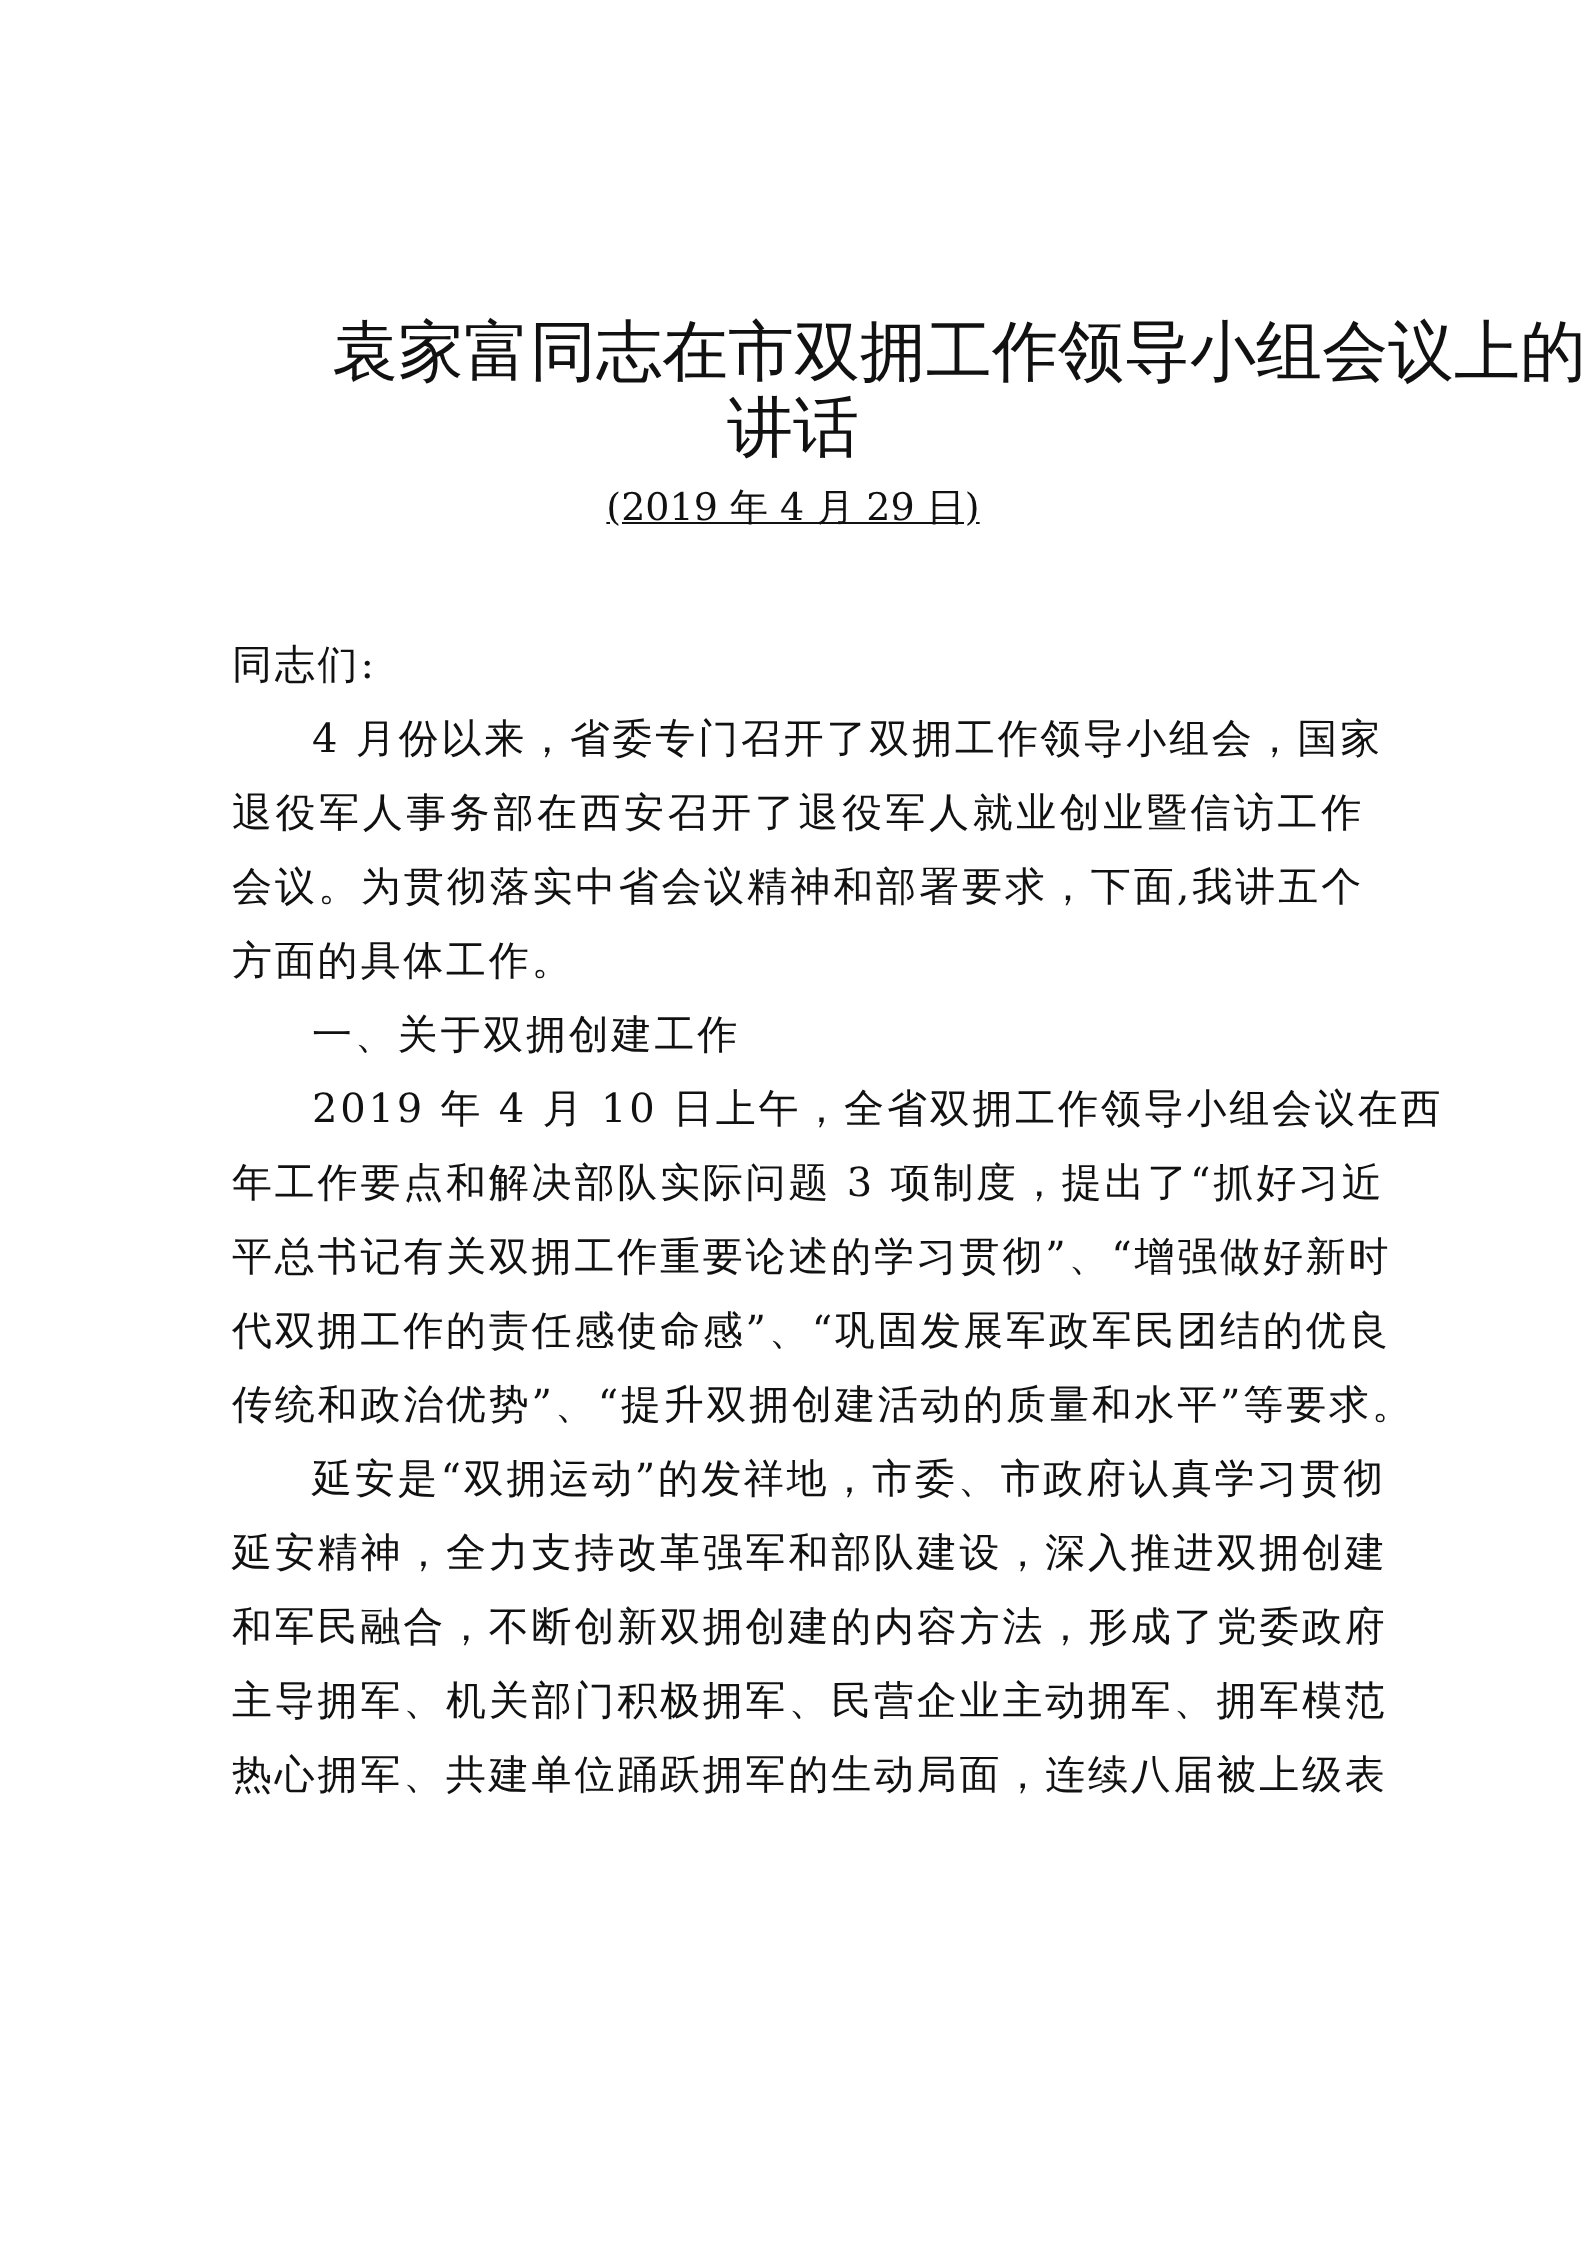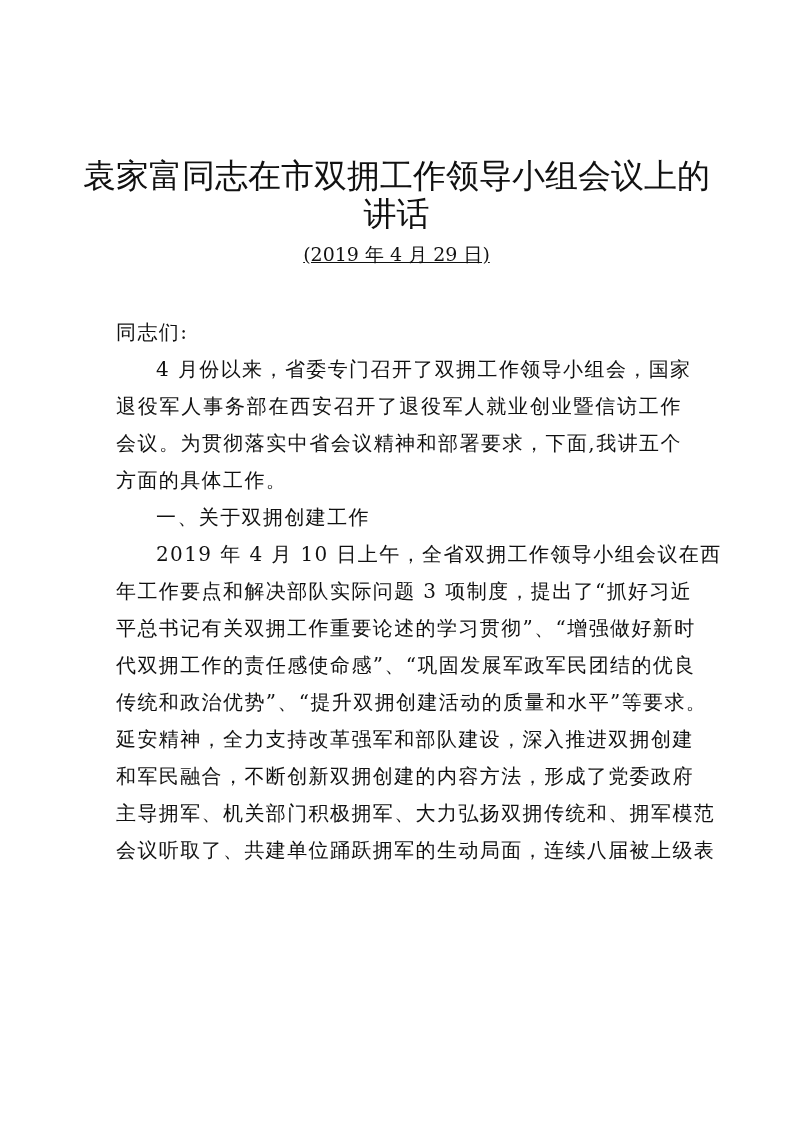--- a/index.html
+++ b/index.html
@@ -1,20 +1,20 @@
 <!DOCTYPE html>
 <html><head>
 <meta charset="utf-8">
 <style>
   html, body { margin: 0; padding: 0; background: #ffffff; }
   body { width: 793px; height: 1122px; position: relative; overflow: hidden;
          font-family: "DejaVu Serif", "Liberation Serif", serif; color: #111; }
   .page { position: absolute; left: 0; top: 0; width: 793px; height: 1122px; background: #fff; }
   .title { position: absolute; left: 0; width: 793px; text-align: center; font-size: 33px; line-height: 40px; letter-spacing: 0px; }
-  .t1 { top: 156px; }
+  .t1 { top: 156px; text-align: right; }
   .t2 { top: 194px; }
   .date { position: absolute; top: 240px; left: 0; width: 793px; text-align: center; font-size: 19px; line-height: 28px; text-decoration: underline; }
   .body { position: absolute; left: 116px; top: 314px; width: 566px; font-size: 20px; line-height: 37px; }
   .line { white-space: nowrap; height: 37px; letter-spacing: 1.4px; text-align: justify; text-align-last: justify; display: block; }
   .line.last { text-align-last: left; }
   .line.indent { padding-left: 40px; }
   .salutation { text-align-last: left; }
 </style>
 </head>
 <body>
@@ -30,19 +30,20 @@
         <span class="line indent">4 月份以来，省委专门召开了双拥工作领导小组会，国家</span>
         <span class="line">退役军人事务部在西安召开了退役军人就业创业暨信访工作</span>
         <span class="line">会议。为贯彻落实中省会议精神和部署要求，下面,我讲五个</span>
         <span class="line last">方面的具体工作。</span>
         <span class="line indent last">一、关于双拥创建工作</span>
         <span class="line indent">2019 年 4 月 10 日上午，全省双拥工作领导小组会议在西</span>
         <span class="line">年工作要点和解决部队实际问题 3 项制度，提出了“抓好习近</span>
         <span class="line">平总书记有关双拥工作重要论述的学习贯彻”、“增强做好新时</span>
         <span class="line">代双拥工作的责任感使命感”、“巩固发展军政军民团结的优良</span>
         <span class="line last">传统和政治优势”、“提升双拥创建活动的质量和水平”等要求。</span>
+        <span class="line indent">延安是“双拥运动”的发祥地，市委、市政府认真学习贯彻</span>
         <span class="line">延安精神，全力支持改革强军和部队建设，深入推进双拥创建</span>
         <span class="line">和军民融合，不断创新双拥创建的内容方法，形成了党委政府</span>
-        <span class="line">主导拥军、机关部门积极拥军、大力弘扬双拥传统和、拥军模范</span>
-        <span class="line">会议听取了、共建单位踊跃拥军的生动局面，连续八届被上级表</span>
+        <span class="line">主导拥军、机关部门积极拥军、民营企业主动拥军、拥军模范</span>
+        <span class="line">热心拥军、共建单位踊跃拥军的生动局面，连续八届被上级表</span>
       </div>
   </div>
 </div>
 
 </body></html>

